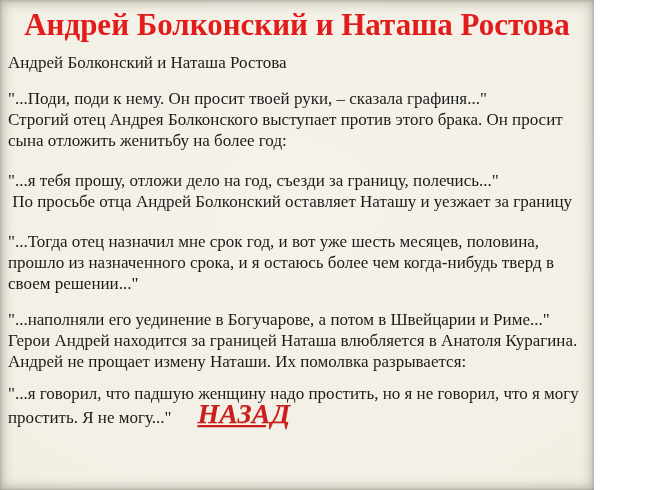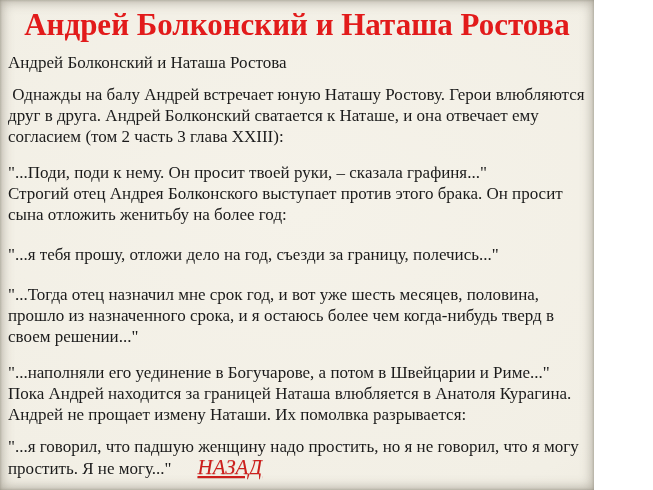--- a/index.html
+++ b/index.html
@@ -44,51 +44,51 @@
   }
 
   .gap-s { margin-top: 11px !important; }
   .gap-m { margin-top: 15px !important; }
   .gap-l { margin-top: 19px !important; }
 
   .back-link {
     display: inline-block;
     margin-left: 26px;
     color: #cd1e1c;
-    font-size: 21px;
+    font-size: 28px;
     line-height: 20px;
-    font-weight: normal;
+    font-weight: bold;
     font-style: italic;
     text-decoration: underline;
     cursor: pointer;
     text-shadow: 0 1px 0 rgba(140, 30, 20, 0.25);
   }
 </style>
 </head>
 <body>
 
 <div class="slide">
 
   <h1 class="title">Андрей Болконский и Наташа Ростова</h1>
 
   <div class="content">
 
     <p>Андрей Болконский и Наташа Ростова</p>
 
-    <p class="gap-s"> Однажды на балу Андрей встречает юную Наташу Ростову. Герои влюбляются друг в друга. Андрей Болконский сватается к Наташе, и она отвечает ему согласием (том 2 часть 3 глава XXIII):</p>
 
     <p class="gap-m">"...Поди, поди к нему. Он просит твоей руки, – сказала графиня..."</p>
 
     <p>Строгий отец Андрея Болконского выступает против этого брака. Он просит сына отложить женитьбу на более год:</p>
 
     <p class="gap-l">"...я тебя прошу, отложи дело на год, съезди за границу, полечись..."</p>
 
+    <p> По просьбе отца Андрей Болконский оставляет Наташу и уезжает за границу</p>
 
     <p class="gap-l">"...Тогда отец назначил мне срок год, и вот уже шесть месяцев, половина, прошло из назначенного срока, и я остаюсь более чем когда-нибудь тверд в своем решении..."</p>
 
     <p class="gap-m">"...наполняли его уединение в Богучарове, а потом в Швейцарии и Риме..."</p>
 
-    <p>Пока Андрей находится за границей Наташа влюбляется в Анатоля Курагина. Андрей не прощает измену Наташи. Их помолвка разрывается:</p>
+    <p>Герои Андрей находится за границей Наташа влюбляется в Анатоля Курагина. Андрей не прощает измену Наташи. Их помолвка разрывается:</p>
 
     <p class="gap-s"><span>"...я говорил, что падшую женщину надо простить, но я не говорил, что я могу простить. Я не могу..."</span><a class="back-link">НАЗАД</a></p>
 
   </div>
 </div>
 
 </body></html>

